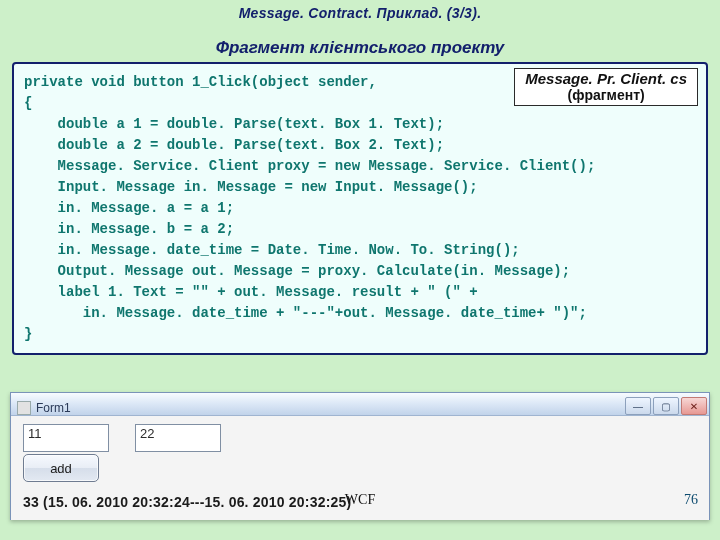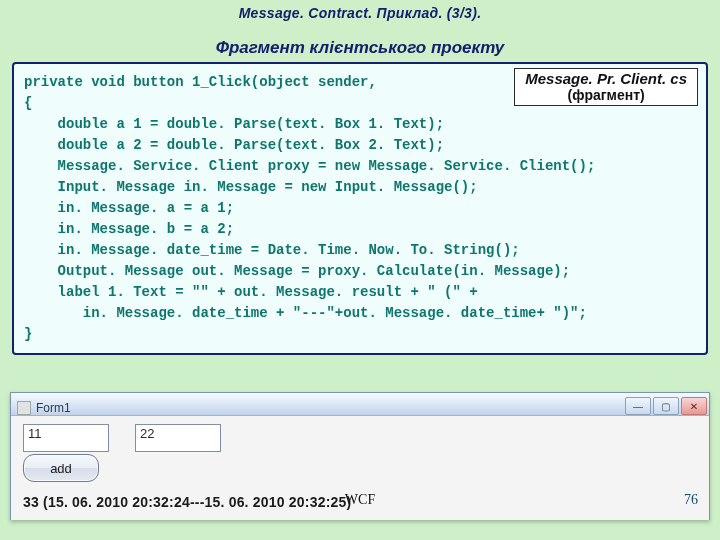--- a/index.html
+++ b/index.html
@@ -18,21 +18,21 @@
   .form-tname{display:flex;align-items:center;gap:5px}
   .form-caption{font-family:"Segoe UI",Tahoma,sans-serif;font-size:12px;color:#2a3a58;filter:blur(.5px)}
   .form-icon{width:14px;height:14px;background:#e2e2e2;border:1px solid #9aa;box-sizing:border-box}
   .win-btns{display:flex;gap:2px}
   .win-btn{width:24px;height:16px;border-radius:2px;border:1px solid #8ca0bc;background:linear-gradient(#eef5ff,#cbd9ec);display:flex;align-items:center;justify-content:center;font-size:10px;color:#3a4c68}
   .win-btn.close{background:linear-gradient(#f7d7d5,#e79893);border-color:#c27a74;color:#6a1d17}
   .form-body{position:relative;height:calc(100% - 22px);background:#f4f4f4}
   .tb{position:absolute;height:28px;border:1px solid #808fa3;background:#fff;font-family:"Segoe UI",Tahoma,sans-serif;font-size:13px;color:#2b2b2b;padding:1px 4px;box-sizing:border-box}
   .tb1{left:12px;top:8px;width:86px}
   .tb2{left:124px;top:8px;width:86px}
-  .btn-add{position:absolute;left:12px;top:38px;width:74px;height:26px;border:1px solid #6f7c91;border-radius:11px;background:linear-gradient(#f6f9fe 0%,#e9eef6 48%,#d6deea 52%,#e3e9f2 100%);font-family:"Segoe UI",Tahoma,sans-serif;font-size:13px;color:#1b1b1b;display:flex;align-items:center;justify-content:center;box-shadow:inset 0 0 0 1px rgba(255,255,255,.7)}
+  .btn-add{position:absolute;left:12px;top:38px;width:74px;height:26px;border:1px solid #6f7c91;border-radius:5px;background:linear-gradient(#f6f9fe 0%,#e9eef6 48%,#d6deea 52%,#e3e9f2 100%);font-family:"Segoe UI",Tahoma,sans-serif;font-size:13px;color:#1b1b1b;display:flex;align-items:center;justify-content:center;box-shadow:inset 0 0 0 1px rgba(255,255,255,.7)}
   .result-lbl{position:absolute;left:12px;bottom:10px;font-family:"Segoe UI",Tahoma,sans-serif;font-size:14px;font-weight:700;color:#1b1b1b;letter-spacing:.2px}
   .footer-center{position:absolute;left:0;right:0;bottom:32px;text-align:center;font-family:"Times New Roman",serif;font-size:14px;color:#111}
   .page-no{position:absolute;right:22px;bottom:32px;font-family:Liberation Serif, serif;font-size:14px;color:#0c4a6e}
 </style>
 </head>
 <body>
 
 <div class="slide">
   <div class="title-block">
     <div class="title">Message. Contract.  Приклад.   (3/3).</div>

